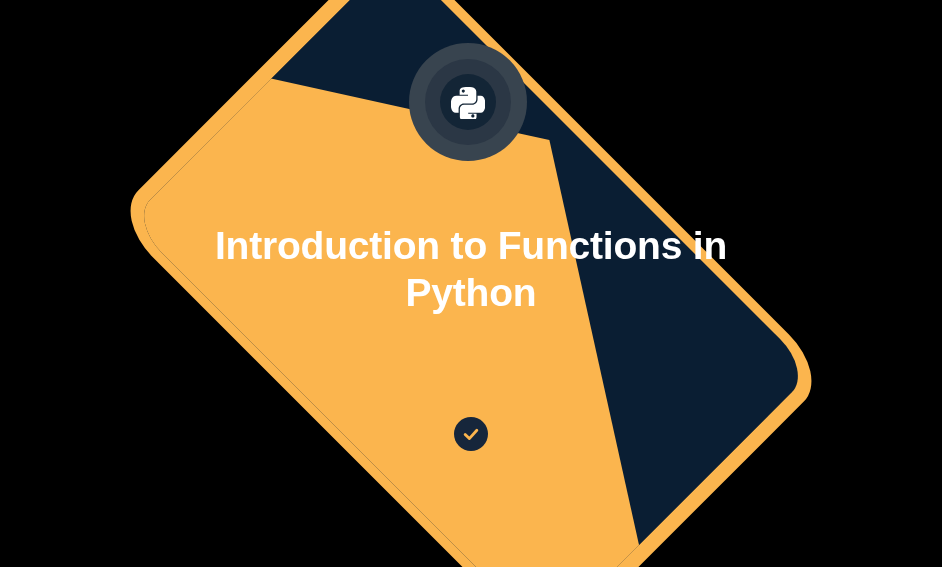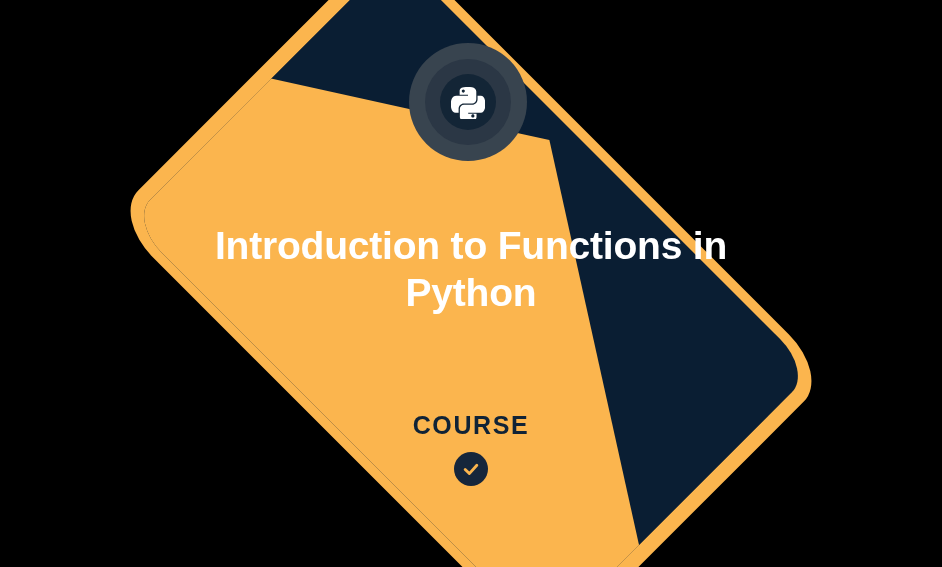--- a/index.html
+++ b/index.html
@@ -168,21 +168,20 @@
             <path fill="#FFFFFF" d="M54.4 6.2c-4.6 0-9 .4-12.9 1.1-11.4 2-13.5 6.2-13.5 14v10.3h27v3.4H17.8c-7.8 0-14.7 4.7-16.8 13.7-2.5 10.3-2.6 16.7 0 27.5 1.9 8 6.5 13.7 14.3 13.7h9.3V76.5c0-8.9 7.7-16.7 16.8-16.7h26.9c7.5 0 13.5-6.2 13.5-13.7V21.3c0-7.3-6.2-12.8-13.5-14-4.6-.8-9.4-1.1-13.9-1.1zm-14.6 8.3c2.8 0 5.1 2.3 5.1 5.2 0 2.8-2.3 5.1-5.1 5.1-2.8 0-5.1-2.3-5.1-5.1 0-2.9 2.3-5.2 5.1-5.2z"></path>
             <path fill="#FFFFFF" d="M85.9 35.0v11.9c0 9.3-7.9 17.1-16.8 17.1H42.2c-7.4 0-13.5 6.3-13.5 13.7v25.7c0 7.3 6.4 11.6 13.5 13.7 8.5 2.5 16.7 3 26.9 0 6.8-2 13.5-5.9 13.5-13.7V93.1h-26.9v-3.4h40.4c7.8 0 10.7-5.5 13.5-13.7 2.8-8.5 2.7-16.6 0-27.5-1.9-7.9-5.6-13.7-13.5-13.7h-10.2zM70.7 94.9c2.8 0 5.1 2.3 5.1 5.1 0 2.9-2.3 5.2-5.1 5.2-2.8 0-5.1-2.3-5.1-5.2 0-2.8 2.3-5.1 5.1-5.1z"></path>
           </svg>
         </div>
       </div>
     </div>
 
     <div id="course-title">Introduction to Functions in Python</div>
 
     <div id="status-block">
-      <div class="status-line">COURSE</div>
       <div id="status-check">
         <svg width="20" height="20" viewBox="0 0 24 24" aria-hidden="true">
           <path d="M5 12.5 L10 17.5 L19 7.5" fill="none" stroke="#FBB54E" stroke-width="3.4" stroke-linecap="round" stroke-linejoin="round"></path>
         </svg>
       </div>
     </div>
 
   </div>
 </div>
 

